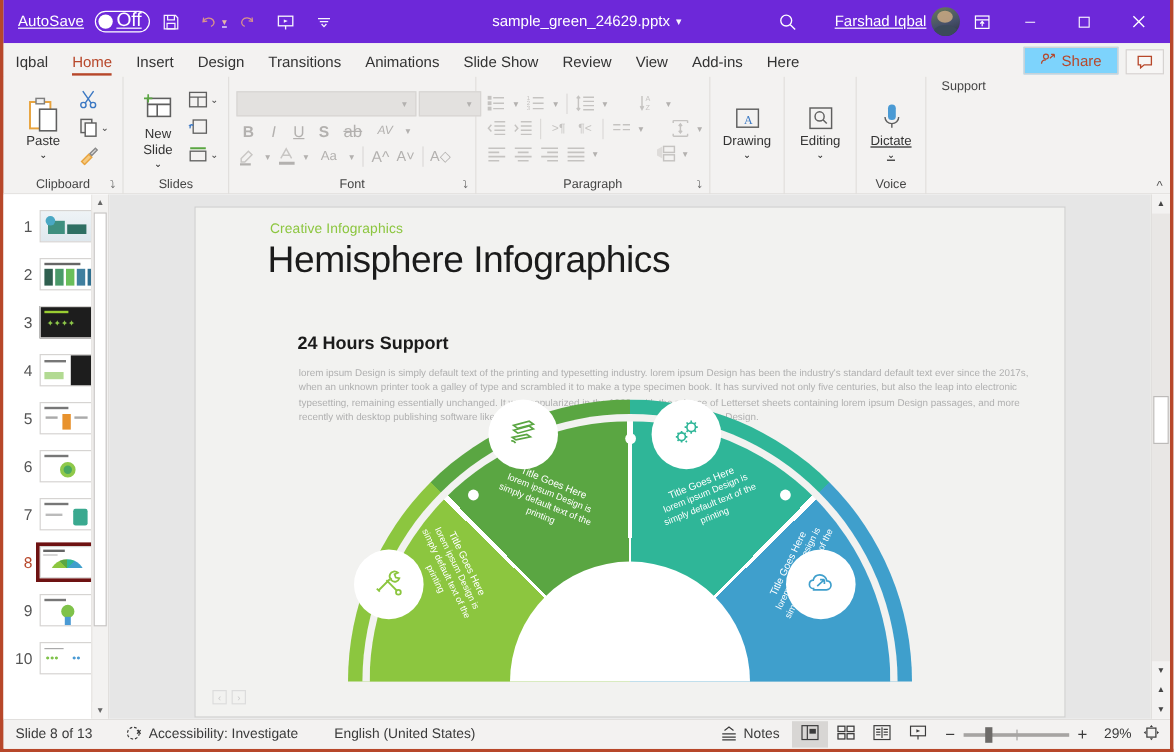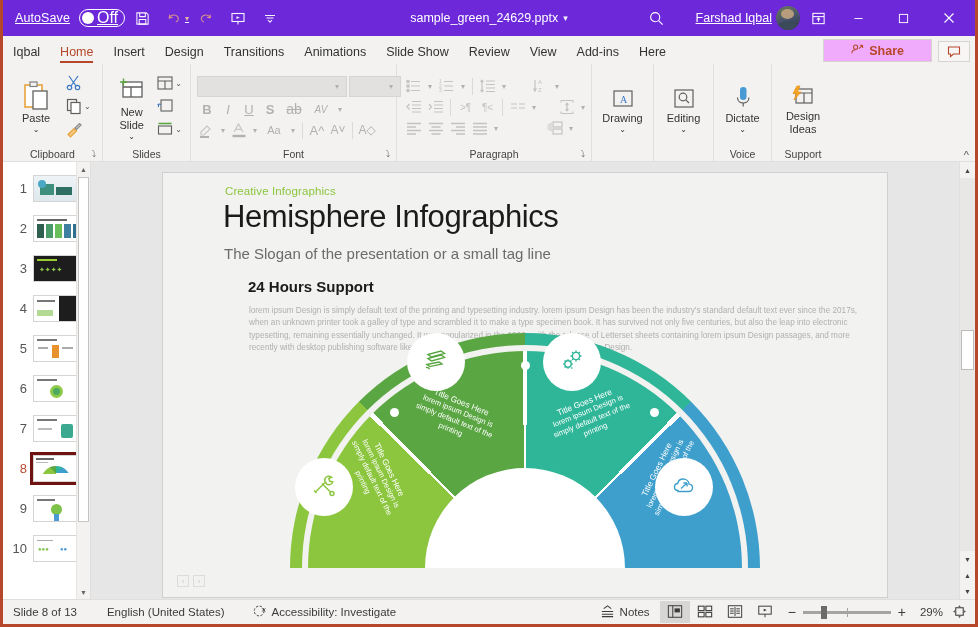--- a/index.html
+++ b/index.html
@@ -43,22 +43,22 @@
 
   
   .tabbar { height: 28px; background: #f3f2f1; display: flex; align-items: flex-end;
             flex: 0 0 28px; position: relative; }
   .tab { font-size: 12.5px; color: #333; padding: 3px 10px 5px; position: relative; white-space: nowrap; }
   .tab.active { color: #b7472a; font-weight: normal; }
   .tab.active:after { content:""; position:absolute; left: 10px; right: 10px; bottom: 1px;
                       height: 2.5px; background: #b7472a; }
   .tabbar .spacer { flex: 1; }
   .share-btn { display: flex; align-items: center; gap: 5px; border: 1px solid #d6d3d1;
-               background: #f0abfc; color: #b7472a; font-size: 12.5px; padding: 3px 27px;
-               margin-bottom: 2px; font-weight: bold; }
+               background: #7dd3fc; color: #b7472a; font-size: 12.5px; padding: 3px 13px;
+               margin-bottom: 2px; }
   .comment-btn { border: 1px solid #d6d3d1; background: #f7f6f5; color: #b7472a;
                  padding: 3px 8px; margin: 0 5px 2px 6px; display: flex; align-items: center; }
 
   
   .ribbon { height: 98px; background: #f3f2f1; display: flex; flex: 0 0 98px;
             border-bottom: 1px solid #e1dfdd; position: relative; }
   .rgroup { display: flex; flex-direction: column; height: 98px; position: relative;
             border-right: 1px solid #e1dfdd; padding: 0 2px; }
   .rgroup.nosep { border-right: none; }
   .rgbody { flex: 1; display: flex; align-items: center; padding: 2px 4px 0; }
@@ -565,51 +565,39 @@
           <div class="lb">Editing</div>
           <div class="dd">⌄</div>
         </div>
       </div>
       <div class="rglabel">
         <span></span>
       </div>
     </div>
 
     <div class="rgroup" style="width:58px;">
-      <div class="rgbody" style="justify-content:flex-start;">
+      <div class="rgbody" style="justify-content:flex-start;text-decoration:underline;">
         <div class="bigbtn">
           <div class="ic">
             <svg width="24" height="28" viewBox="0 0 24 28" fill="none" stroke="#5f5f5f" stroke-width="1.2">
               <rect x="9" y="3" width="6.5" height="13" rx="3.2" fill="#4a9ad4" stroke="none"></rect>
               <path d="M6.5 13.5c0 3.3 2.5 5.5 5.7 5.5s5.7-2.2 5.7-5.5"></path>
               <path d="M12.2 19v3.5"></path>
             </svg>
           </div>
           <div class="lb">Dictate</div>
           <div class="dd">⌄</div>
         </div>
       </div>
       <div class="rglabel">
         <span>Voice</span>
       </div>
     </div>
 
     <div class="rgroup nosep" style="width:62px;">
-      <div class="rgbody" style="justify-content:center;">
-        <div class="bigbtn">
-          <div class="ic">
-            <svg width="28" height="26" viewBox="0 0 28 26" fill="none" stroke="#5f5f5f" stroke-width="1.2">
-              <rect x="7" y="5" width="16" height="14"></rect>
-                <path d="M7 9h16M15 9v10"></path>
-              <path d="M8 2 4 9.5h3.5L5 16l7-8H8.4L11 2z" fill="#f5a623" stroke="#e8931a" stroke-width=".8"></path>
-            </svg>
-          </div>
-          <div class="lb">Design Ideas</div>
-        </div>
-      </div>
       <div class="rglabel">
         <span>Support</span>
       </div>
     </div>
 
     <div class="rgroup nosep" style="flex:1;">
       <div class="collapse-chev">^</div>
     </div>
   </div>
 
@@ -708,21 +696,20 @@
         <div class="ts-arrow">▲</div>
         <div class="ts-thumb" style="top:15px;height:345px;"></div>
         <div class="ts-arrow" style="position:absolute;bottom:0;left:0;right:0;">▼</div>
       </div>
     </div>
 
     <div class="slidearea">
       <div class="slide">
         <div class="eyebrow">Creative Infographics</div>
         <div class="slidetitle">Hemisphere Infographics</div>
-        <div class="slogan">The Slogan of the presentation or a small tag line</div>
         <div class="subhead">24 Hours Support</div>
         <div class="body">lorem ipsum Design is simply default text of the printing and typesetting industry. lorem ipsum Design has been the industry's standard default text ever since the 2017s, when an unknown printer took a galley of type and scrambled it to make a type specimen book. It has survived not only five centuries, but also the leap into electronic typesetting, remaining essentially unchanged. It was popularized in the 1960s with the release of Letterset sheets containing lorem ipsum Design passages, and more recently with desktop publishing software like Aldus PageMaker including versions of lorem ipsum Design.</div>
         <div class="navarrows">
           <span>‹</span>
           <span>›</span>
         </div>
 
         <div class="hemi">
 
           <div style="position:absolute;left:0;bottom:0;width:470px;height:235px;overflow:hidden;">
@@ -806,30 +793,30 @@
         <div class="ms-thumb"></div>
       </div>
       <div class="ms-btn">▼</div>
       <div class="ms-btn">▲</div>
       <div class="ms-btn">▼</div>
     </div>
   </div>
 
   <div class="status">
     <div class="st-item">Slide 8 of 13</div>
-    <div class="st-item" style="padding-left:20px;">English (United States)</div>
     <div class="st-item" style="padding-left:18px;">
       <span>
         <svg width="14" height="14" viewBox="0 0 16 16" fill="none" stroke="#3b3b3b" stroke-width="1.1">
           <circle cx="7" cy="8" r="5.6" stroke-dasharray="2.6 1.8"></circle>
           <path d="M10.5 5 14 8.5M14 5l-3.5 3.5"></path>
         </svg>
       </span>
       <span>Accessibility: Investigate</span>
     </div>
+    <div class="st-item" style="padding-left:20px;">English (United States)</div>
     <div class="spacer"></div>
     <div class="st-item">
       <span>
         <svg width="15" height="14" viewBox="0 0 16 14" fill="none" stroke="#3b3b3b" stroke-width="1.1">
           <path d="M4 4.5 8 1.5l4 3"></path>
             <path d="M2 7.5h12M2 10.5h12M2 13h12"></path>
         </svg>
       </span>
       <span>Notes</span>
     </div>

